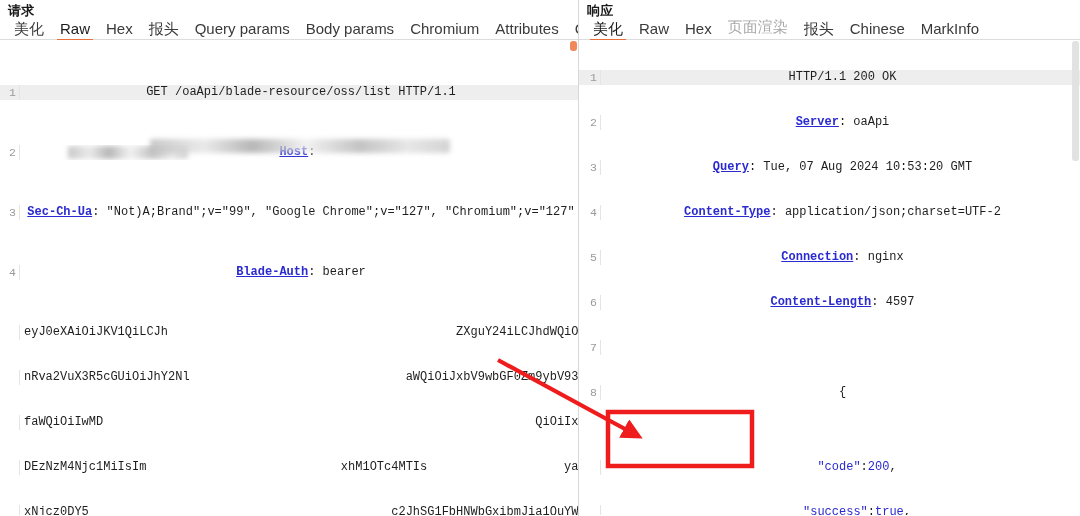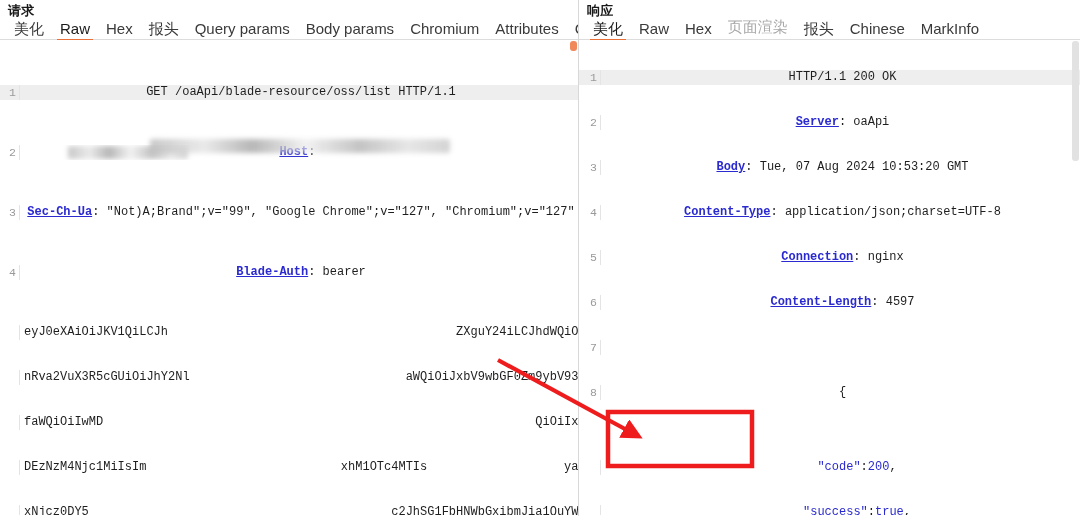--- a/index.html
+++ b/index.html
@@ -283,26 +283,26 @@
         <span class="txt v">HTTP/1.1 200 OK</span>
       </div>
       <div class="ln-row">
         <span class="ln">2</span>
         <span class="gutter-sep"></span>
         <span class="txt"><span class="k">Server</span><span class="v">:</span><span class="v"> oaApi</span></span>
       </div>
       <div class="ln-row">
         <span class="ln">3</span>
         <span class="gutter-sep"></span>
-        <span class="txt"><span class="k">Body</span><span class="v">:</span><span class="v"> Tue, 07 Aug 2024 10:53:20 GMT</span></span>
+        <span class="txt"><span class="k">Query</span><span class="v">:</span><span class="v"> Tue, 07 Aug 2024 10:53:20 GMT</span></span>
       </div>
       <div class="ln-row">
         <span class="ln">4</span>
         <span class="gutter-sep"></span>
-        <span class="txt"><span class="k">Content-Type</span><span class="v">:</span><span class="v"> application/json;charset=UTF-8</span></span>
+        <span class="txt"><span class="k">Content-Type</span><span class="v">:</span><span class="v"> application/json;charset=UTF-2</span></span>
       </div>
       <div class="ln-row">
         <span class="ln">5</span>
         <span class="gutter-sep"></span>
         <span class="txt"><span class="k">Connection</span><span class="v">:</span><span class="v"> nginx</span></span>
       </div>
       <div class="ln-row">
         <span class="ln">6</span>
         <span class="gutter-sep"></span>
         <span class="txt"><span class="k">Content-Length</span><span class="v">:</span><span class="v"> 4597</span></span>

